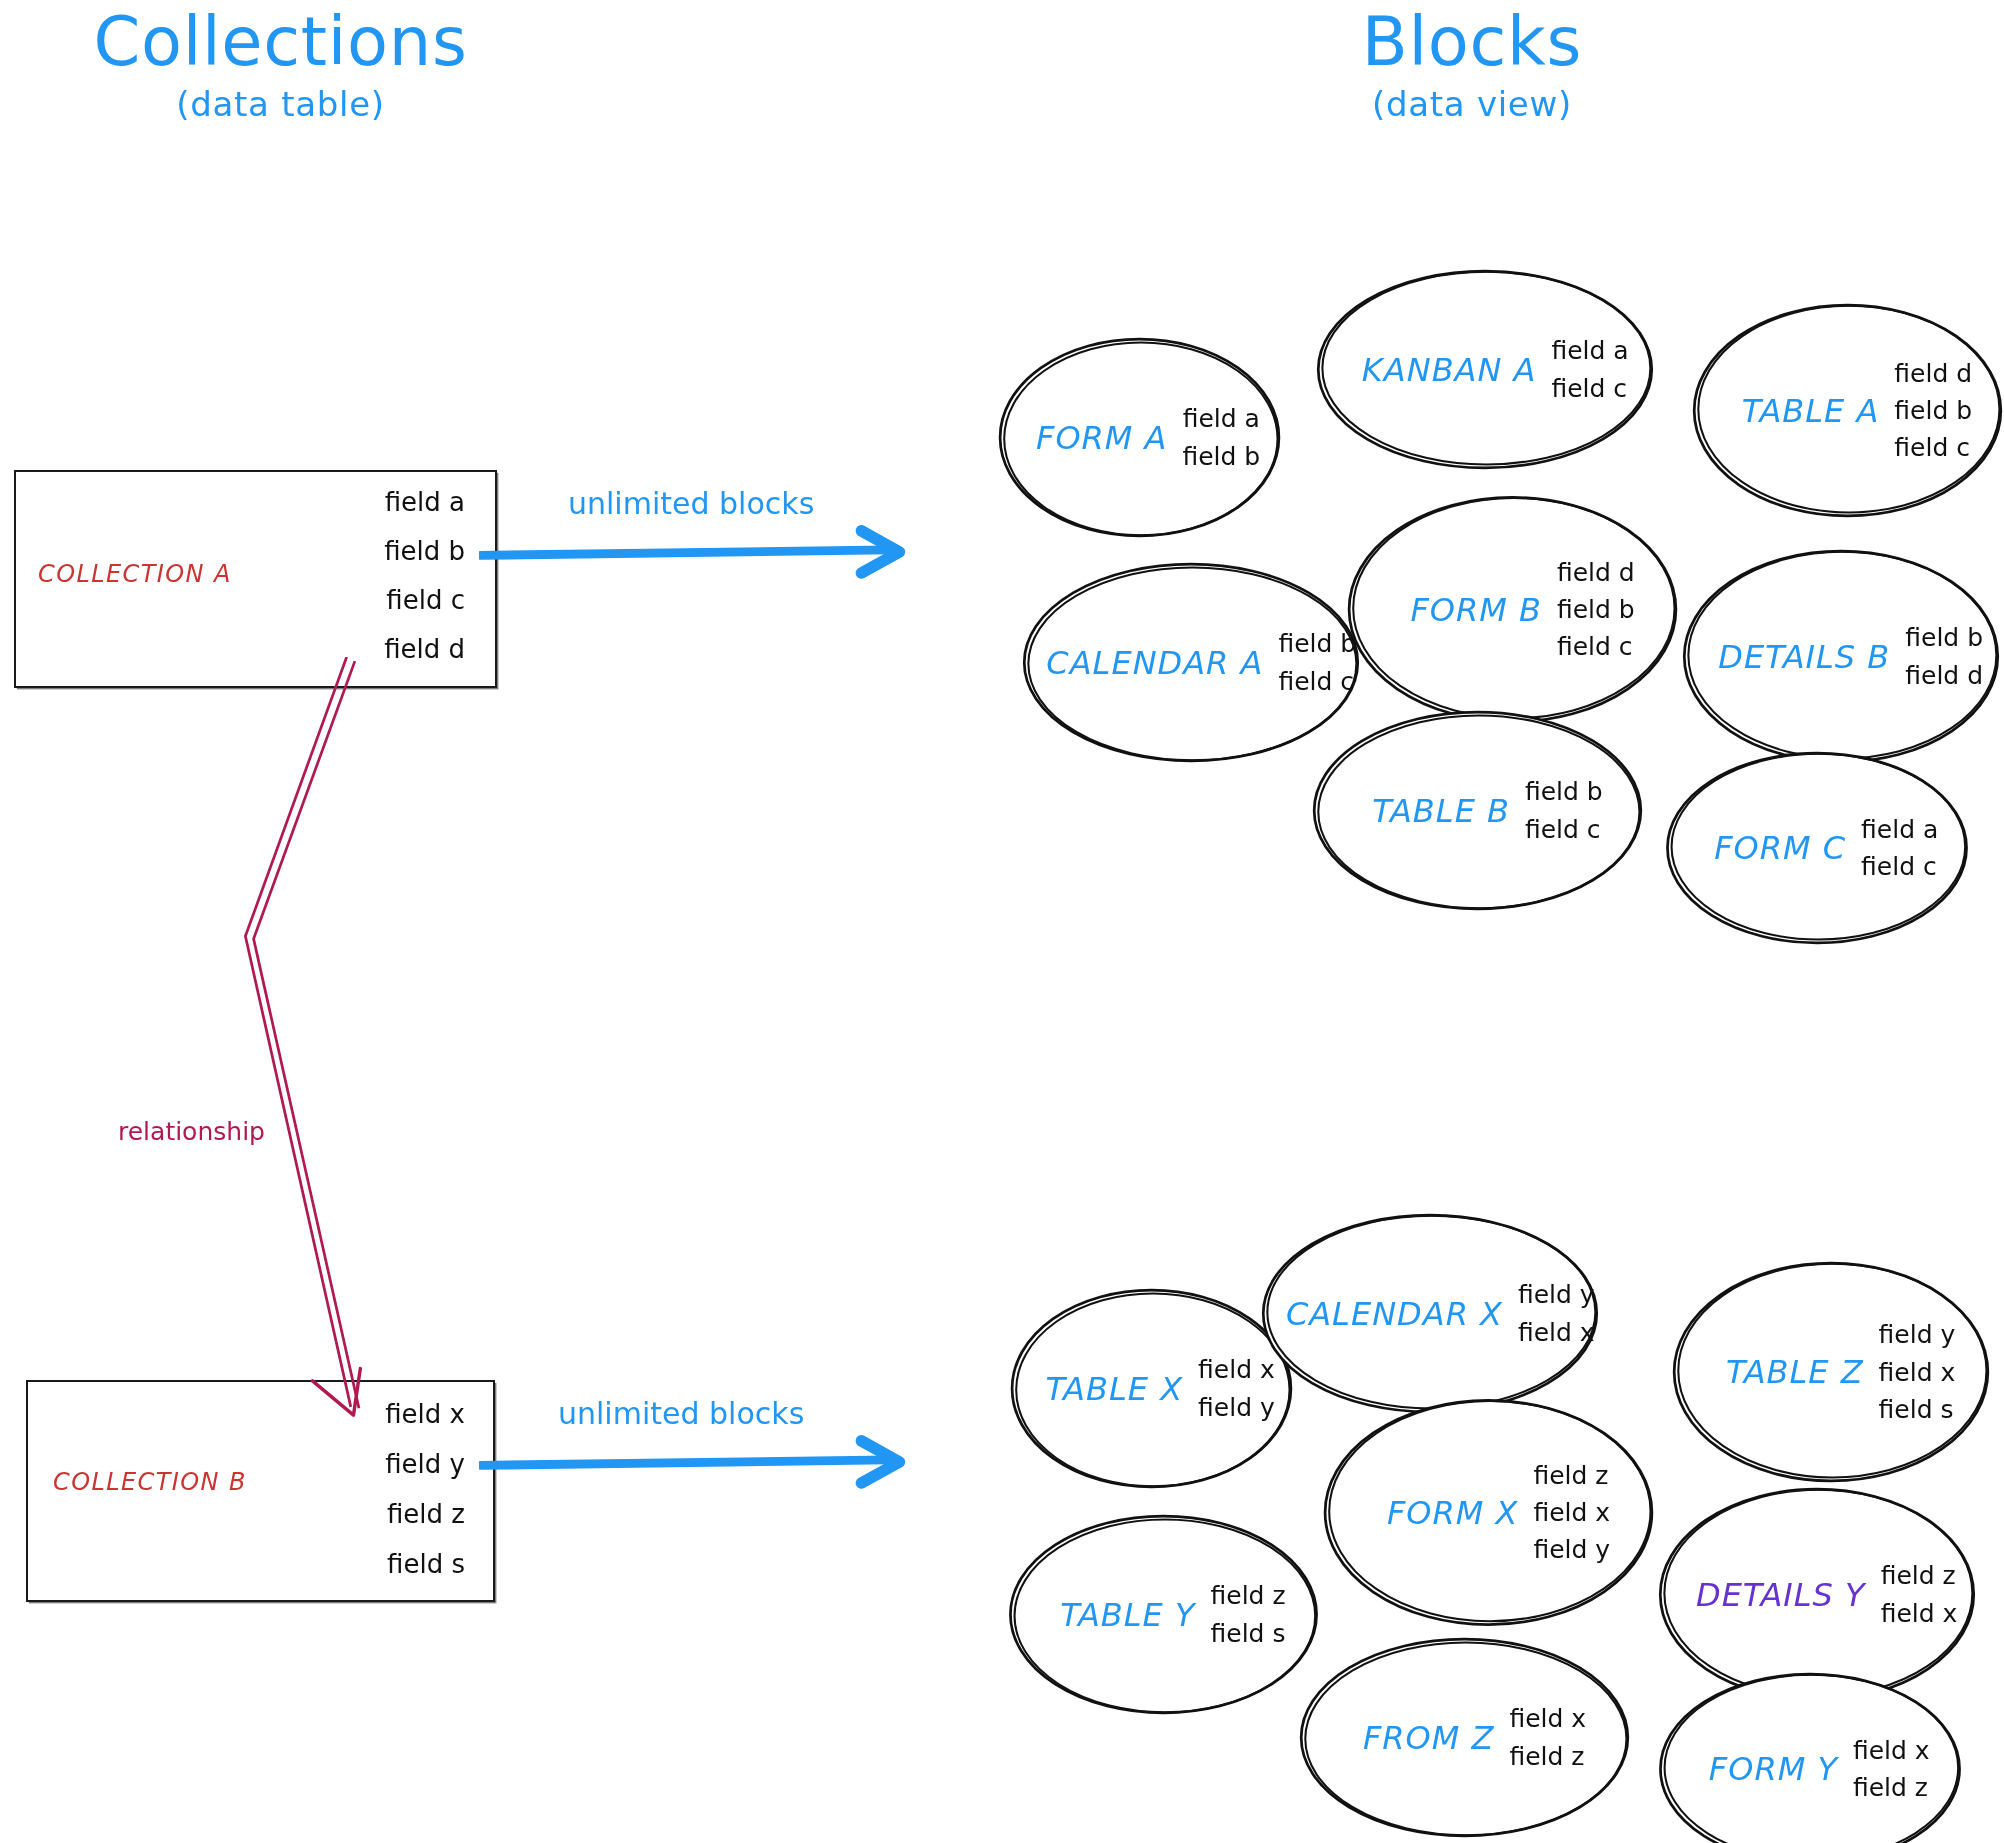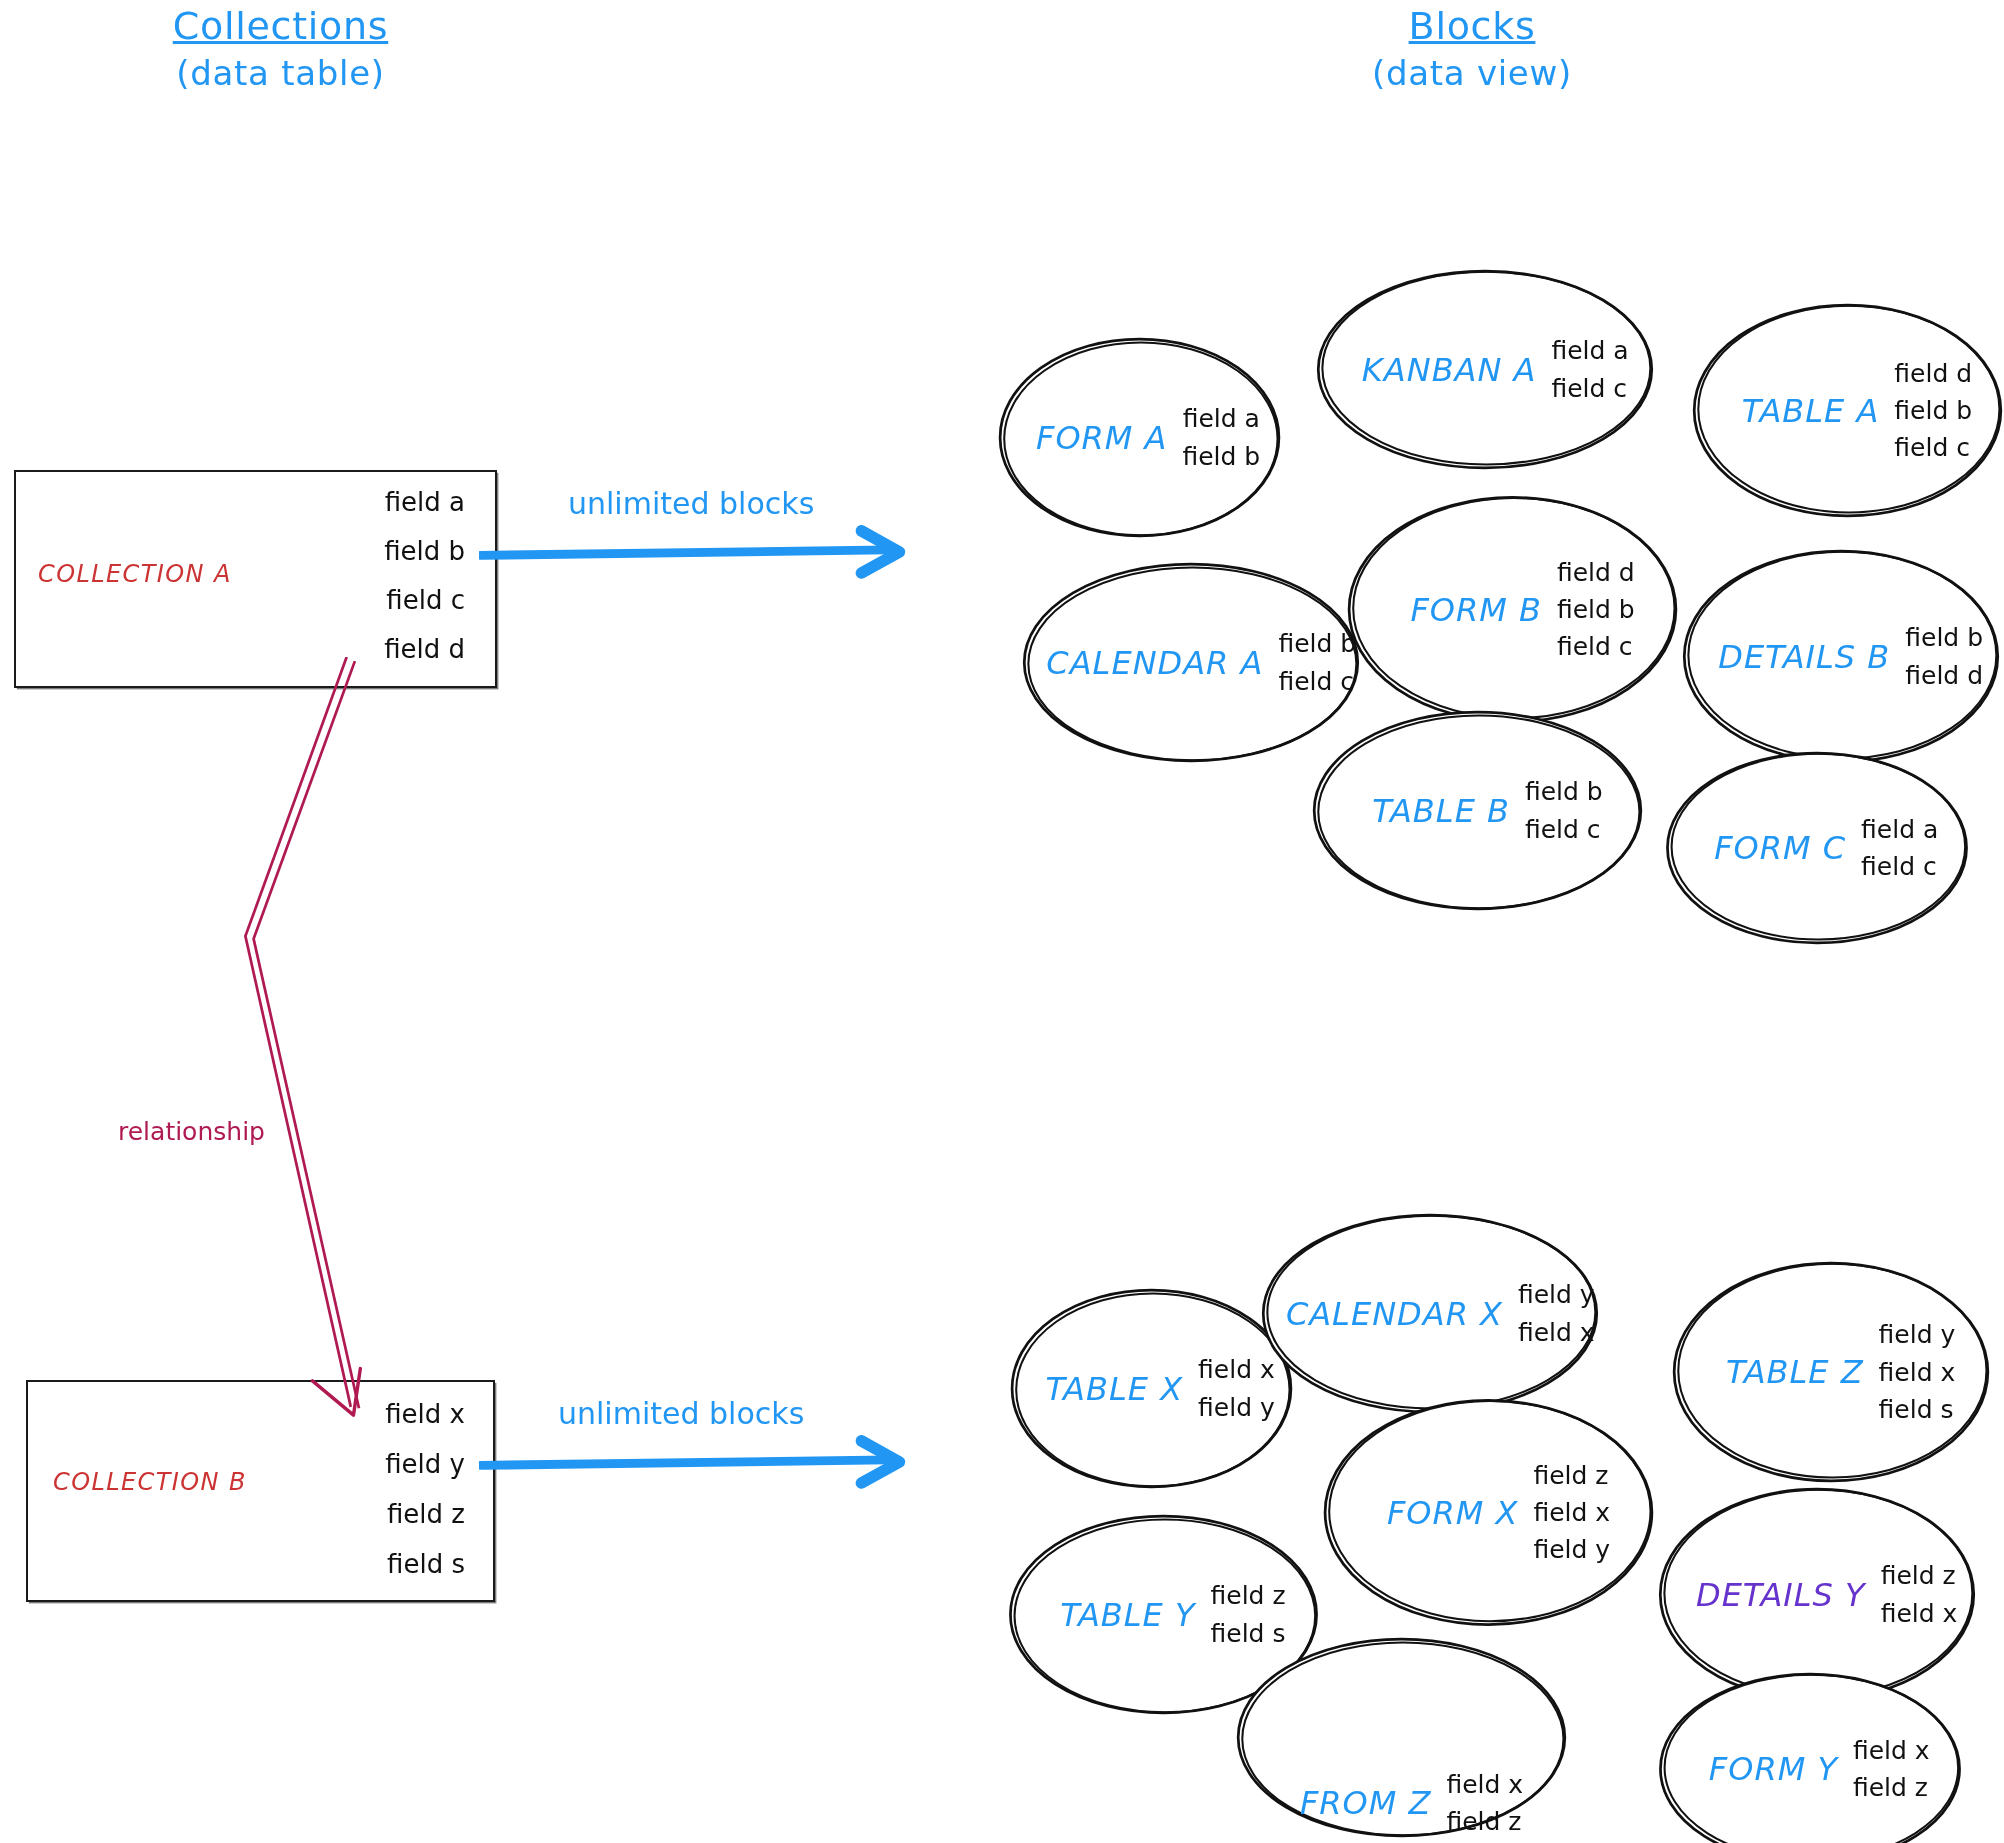--- a/index.html
+++ b/index.html
@@ -10,21 +10,21 @@
   }
   .hand{font-family:"DejaVu Sans", sans-serif;}
 
   
   .title{
     position:absolute;text-align:center;color:#2196f3;
     font-weight:400;letter-spacing:0.7px;line-height:1.05;
   }
   #title-collections{left:41px;top:6.8px;width:479px;}
   #title-blocks{left:1212px;top:6.8px;width:520px;}
-  .title .main{font-size:38px;display:block;text-decoration:underline;}
+  .title .main{font-size:67px;display:block;}
   .title .sub{font-size:34px;display:block;margin-top:9.6px;}
 
   
   .collection-box{
     position:absolute;border:2.7px solid #1a1a1a;background:#fff;
     box-shadow:2.1px 2.1px 0 -0.7px rgba(20,20,20,.55);
   }
   .collection-name{
     position:absolute;color:#cc3333;font-size:24px;font-style:italic;
     letter-spacing:1.4px;white-space:nowrap;
@@ -332,21 +332,21 @@
     </svg>
   <div class="block-inner">
     <span class="block-label hand purple">DETAILS Y</span>
     <span class="block-fields hand">
       <span class="f">field z</span>
       <span class="f">field x</span>
     </span>
   </div>
 </div>
 
-<div class="block" id="b-from-z" style="left:1234px;top:1635px;width:335px;height:205px;align-items:flex-end;">
+<div class="block" id="b-from-z" style="left:1297px;top:1635px;width:335px;height:205px;">
   <svg width="335" height="205" viewBox="0 0 490 300">
       <ellipse cx="245" cy="150" rx="239" ry="144" fill="#fff" stroke="#111" stroke-width="4"></ellipse>
       <ellipse cx="247" cy="152" rx="235" ry="141" fill="none" stroke="#111" stroke-width="3"></ellipse>
     </svg>
   <div class="block-inner">
     <span class="block-label hand">FROM Z</span>
     <span class="block-fields hand">
       <span class="f">field x</span>
       <span class="f">field z</span>
     </span>

